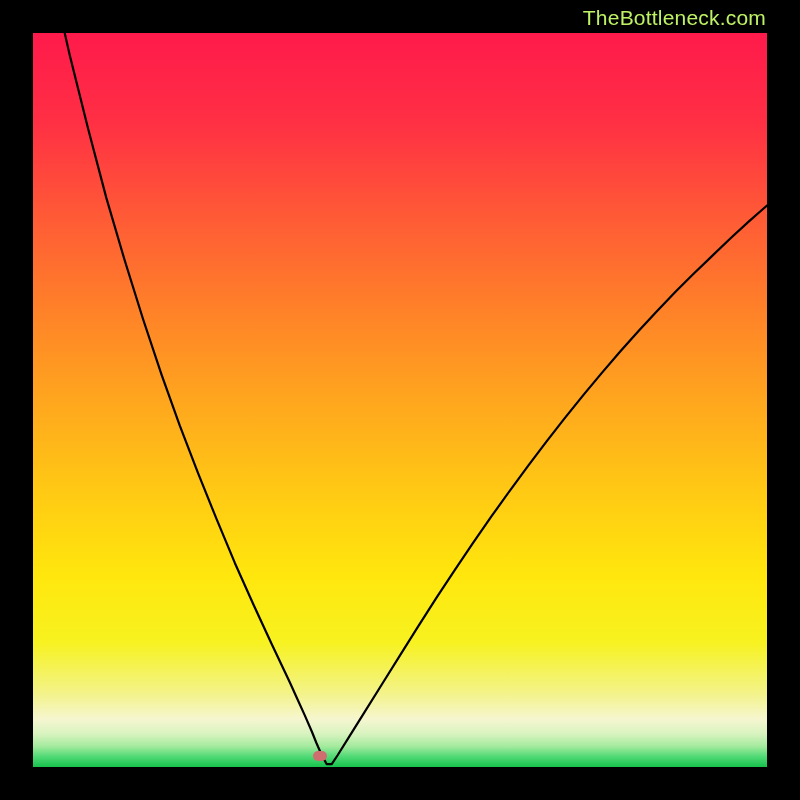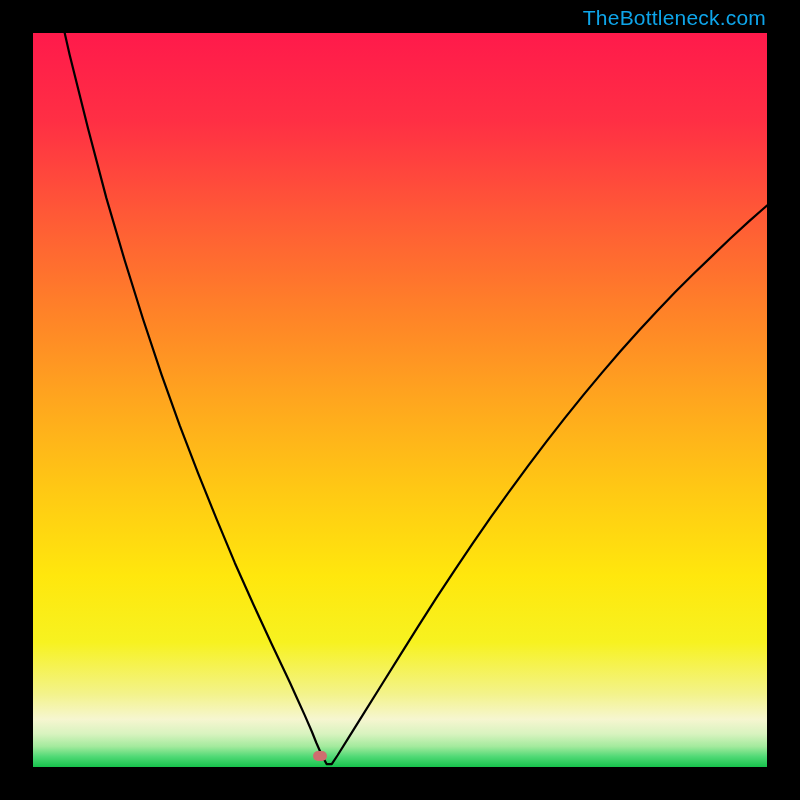--- a/index.html
+++ b/index.html
@@ -43,21 +43,21 @@
   }
   .dot {
     position: absolute;
     border-radius: 6px;
     pointer-events: none;
   }
   .watermark {
     position: absolute;
     right: 34px;
     top: 6px;
-    color: #0ea5e9;
+    color: #bef264;
     font-family: Arial, Helvetica, sans-serif;
     font-size: 21px;
     letter-spacing: 0.2px;
   }
 </style>
 </head>
 <body>
 
 <div class="frame">
 

